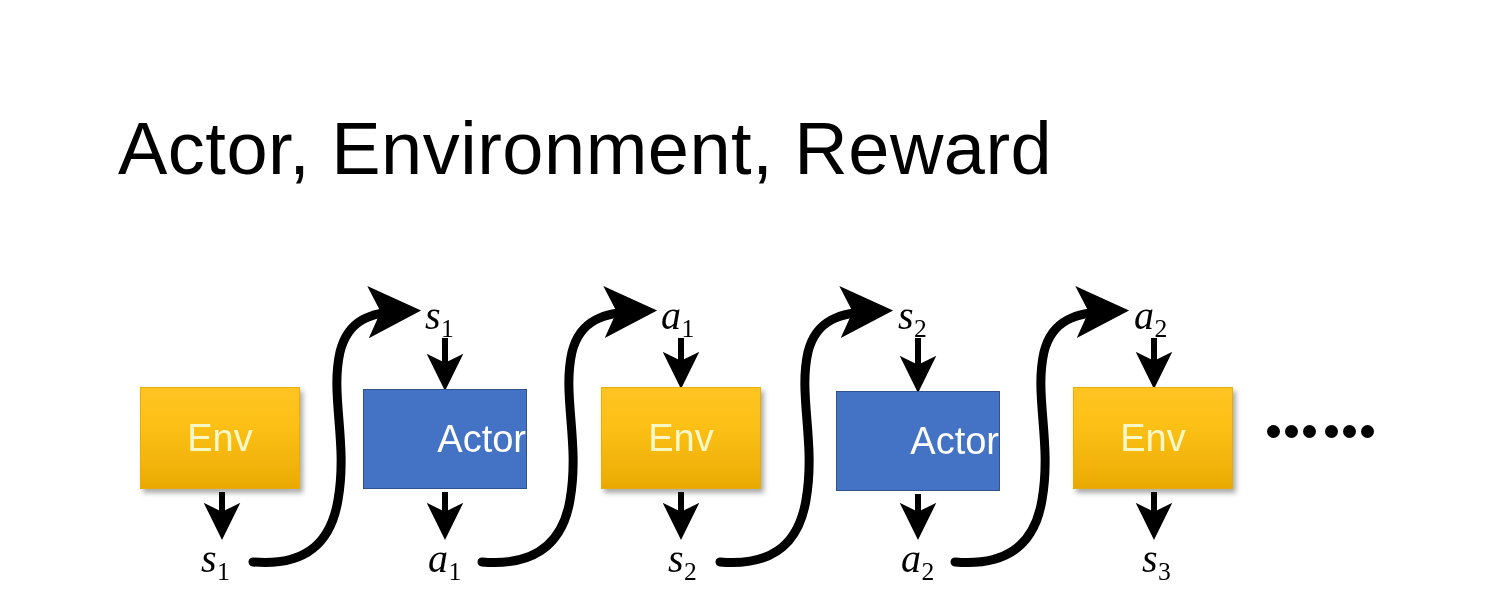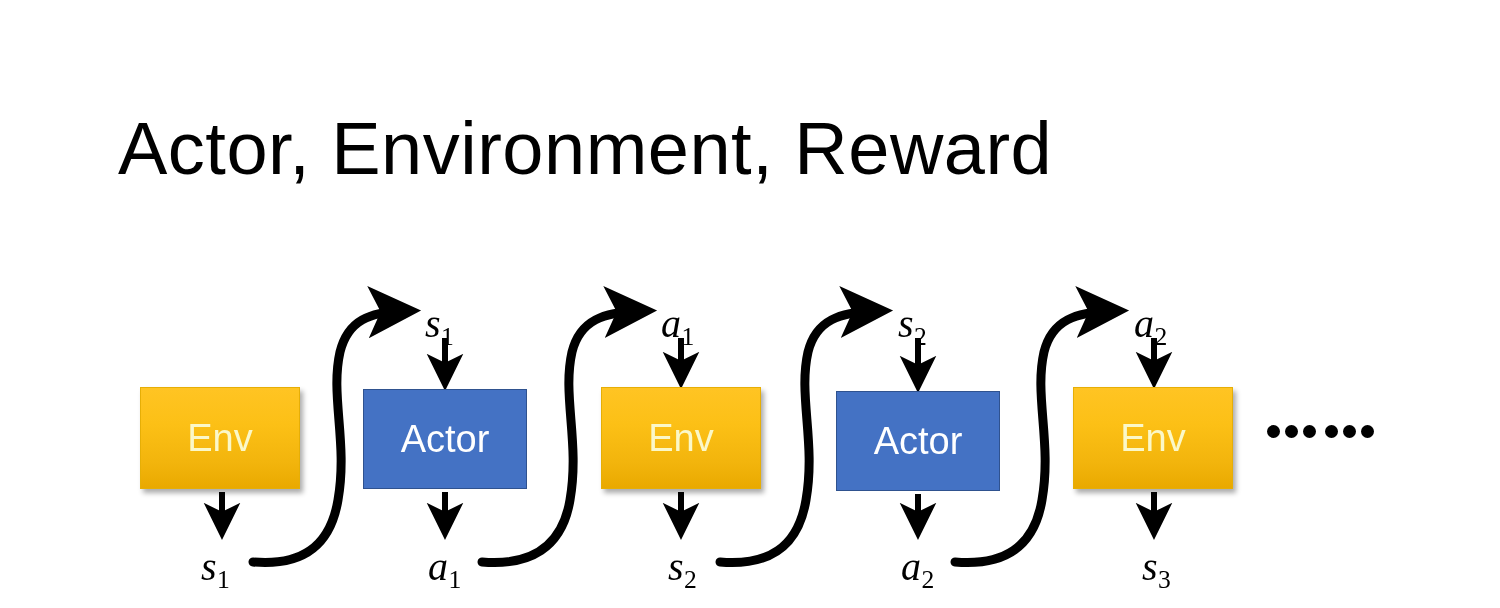--- a/index.html
+++ b/index.html
@@ -74,33 +74,33 @@
     border: 1px solid #e6ae06;
     box-shadow: 3px 4px 5px rgba(0,0,0,0.33);
     color: #fbf8c8;
   }
 
   .node.actor {
     background: #4472c4;
     border: 1px solid #2f528f;
     box-shadow: none;
     color: #ffffff;
+    justify-content: flex-end;
   }
 
   
   .mathlabel {
     position: absolute;
     font-family: "Liberation Serif", "DejaVu Serif", serif;
     font-style: italic;
     font-size: 40px;
     line-height: 1;
     color: #000000;
     white-space: nowrap;
     user-select: none;
-    margin-top: 8px;
   }
   .mathlabel .sub {
     font-size: 0.64em;
     font-style: normal;
     vertical-align: baseline;
     position: relative;
     top: 0.30em;
     left: 0.02em;
     letter-spacing: 0;
   }

